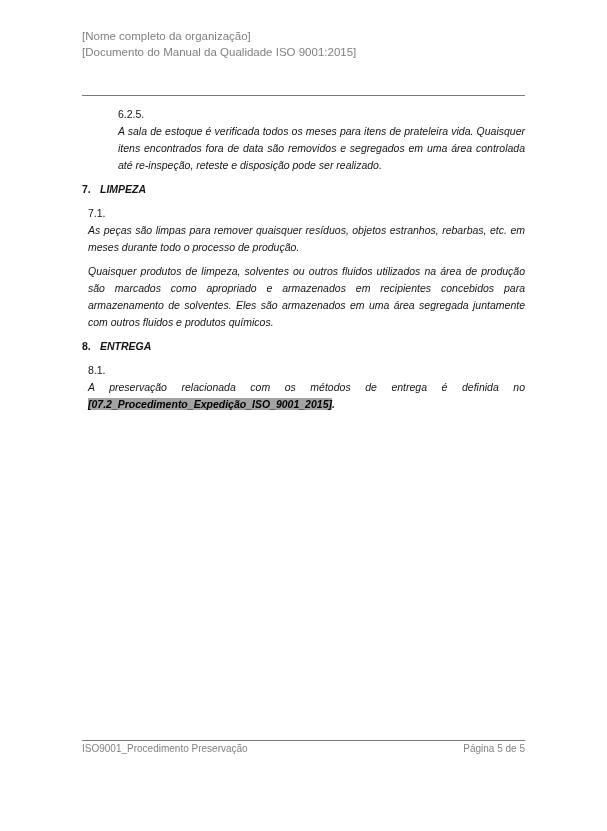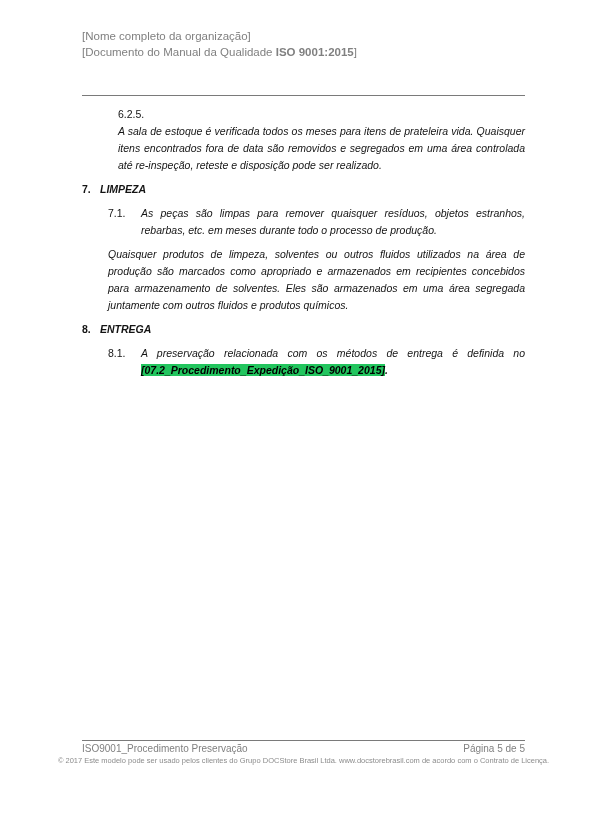--- a/index.html
+++ b/index.html
@@ -10,42 +10,42 @@
     -webkit-font-smoothing:antialiased;
   }
   .page { position:absolute; inset:0; background:#ffffff; }
 
   
   .doc-header {
     position:absolute; left:82px; top:28px; width:443px;
     color:#808080; font-size:11.5px; line-height:16px;
     white-space:nowrap;
   }
-  .doc-header .bold { font-weight:bold; }
+  .doc-header .bold { font-weight:normal; }
   .header-rule {
     position:absolute; left:82px; top:95px; width:443px; height:0;
     border-top:1px solid #7a7a7a;
   }
 
   
   .content {
     position:absolute; left:82px; top:106px; width:443px;
     color:#141414; font-size:10.5px; line-height:17px;
   }
   .item { display:flex; margin:0 0 7px 0; }
   .item .num { flex:0 0 auto; }
   .item .txt { flex:1 1 auto; text-align:justify;font-style:italic; }
   .lvl2 { margin-left:36px;flex-direction:column; }
   .lvl2 .num { width:32px; }
-  .lvl1 { margin-left:26px; }
+  .lvl1 { margin-left:6px;flex-direction:column; }
   .lvl1 .num { width:33px; }
   .heading { font-weight:bold; }
   .heading .num { width:18px; }
   .hl {
-    background:#22c55e; font-weight:bold; color:#000000;
+    background:#a3a3a3; font-weight:bold; color:#000000;
   }
   .after-hl { font-weight:bold; }
 
   
   .footer-rule {
     position:absolute; left:82px; top:740px; width:443px; height:0;
     border-top:1px solid #7a7a7a;
   }
   .footer-row {
     position:absolute; left:82px; top:743px; width:443px;
@@ -101,15 +101,14 @@
       <span class="txt"><span>A preservação relacionada com os métodos de entrega é definida no </span><span class="hl">[07.2_Procedimento_Expedição_ISO_9001_2015]</span><span class="after-hl">.</span></span>
     </div>
 
   </div>
 
   <div class="footer-rule"></div>
   <div class="footer-row">
     <span>ISO9001_Procedimento Preservação</span>
     <span>Página 5 de 5</span>
   </div>
-  <div class="footer-copy">© 2017 Este modelo pode ser usado pelos clientes do Grupo DOCStore Brasil Ltda. www.docstorebrasil.com de acordo com o Contrato de Licença.</div>
 
 </div>
 
 </body></html>

